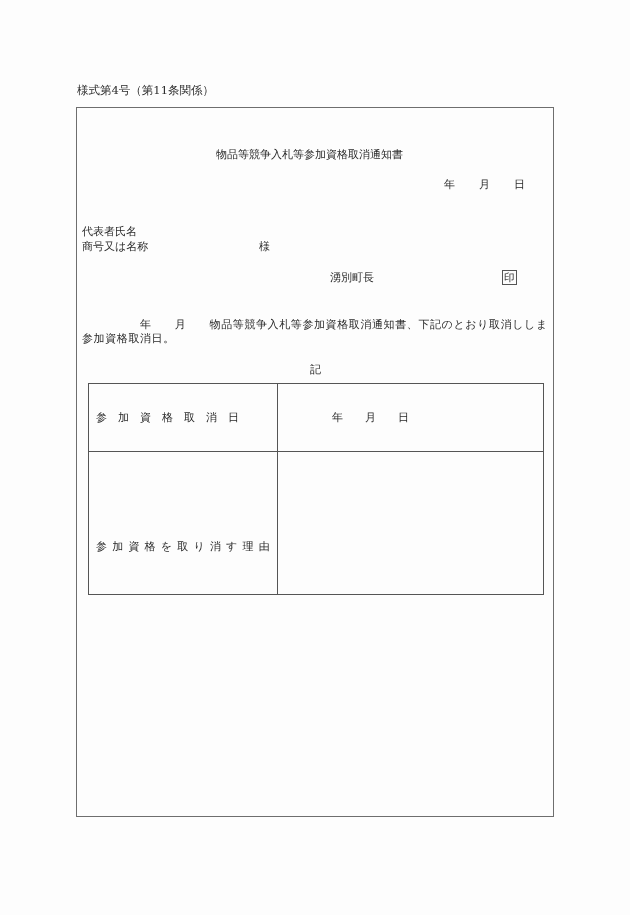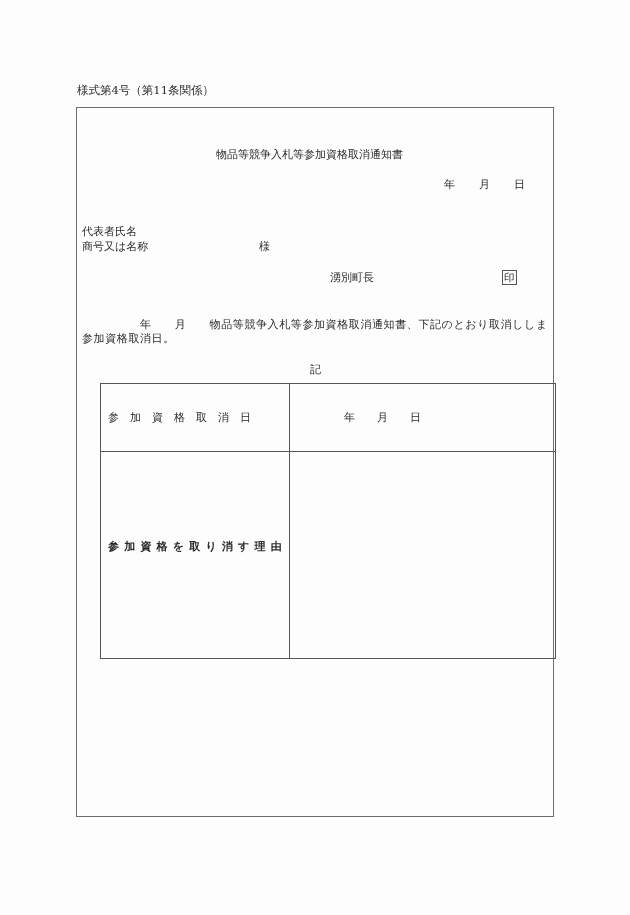--- a/index.html
+++ b/index.html
@@ -45,43 +45,43 @@
       font-size: 10.5px;
     }
 
     #notice-line1 { left: 82px; top: 319px; letter-spacing: 0.6px; }
     #notice-line2 { left: 82px; top: 333px; letter-spacing: 0.6px; }
 
     #ki-label { left: 310px; top: 364px; }
 
     #details-table {
       position: absolute;
-      left: 100px; top: 383px;
-      width: 456px; height: 276px;
+      left: 88px; top: 383px;
+      width: 456px; height: 212px;
       border: 1.5px solid #555;
       box-sizing: border-box;
     }
     .vline {
       position: absolute;
       left: 188px; top: 0; bottom: 0;
       width: 0; border-left: 1.5px solid #555;
     }
     .hline {
       position: absolute;
       left: 0; right: 0; top: 67px;
       height: 0; border-top: 1.5px solid #555;
     }
     .cell-label {
       position: absolute;
       white-space: nowrap;
       line-height: 1;
     }
     #label-cancel-date { left: 7px; top: 28px; letter-spacing: 11px; }
     #value-cancel-date { left: 243px; top: 28px; }
-    #label-reason { left: 7px; top: 157px; letter-spacing: 5.2px; font-weight: bold; }
+    #label-reason { left: 7px; top: 157px; letter-spacing: 5.2px; }
   </style>
 </head>
 <body>
 
 <div class="abs" id="form-number">様式第4号（第11条関係）</div>
 
 <div id="outer-box"></div>
 
 <div class="abs" id="doc-title">物品等競争入札等参加資格取消通知書</div>
 

